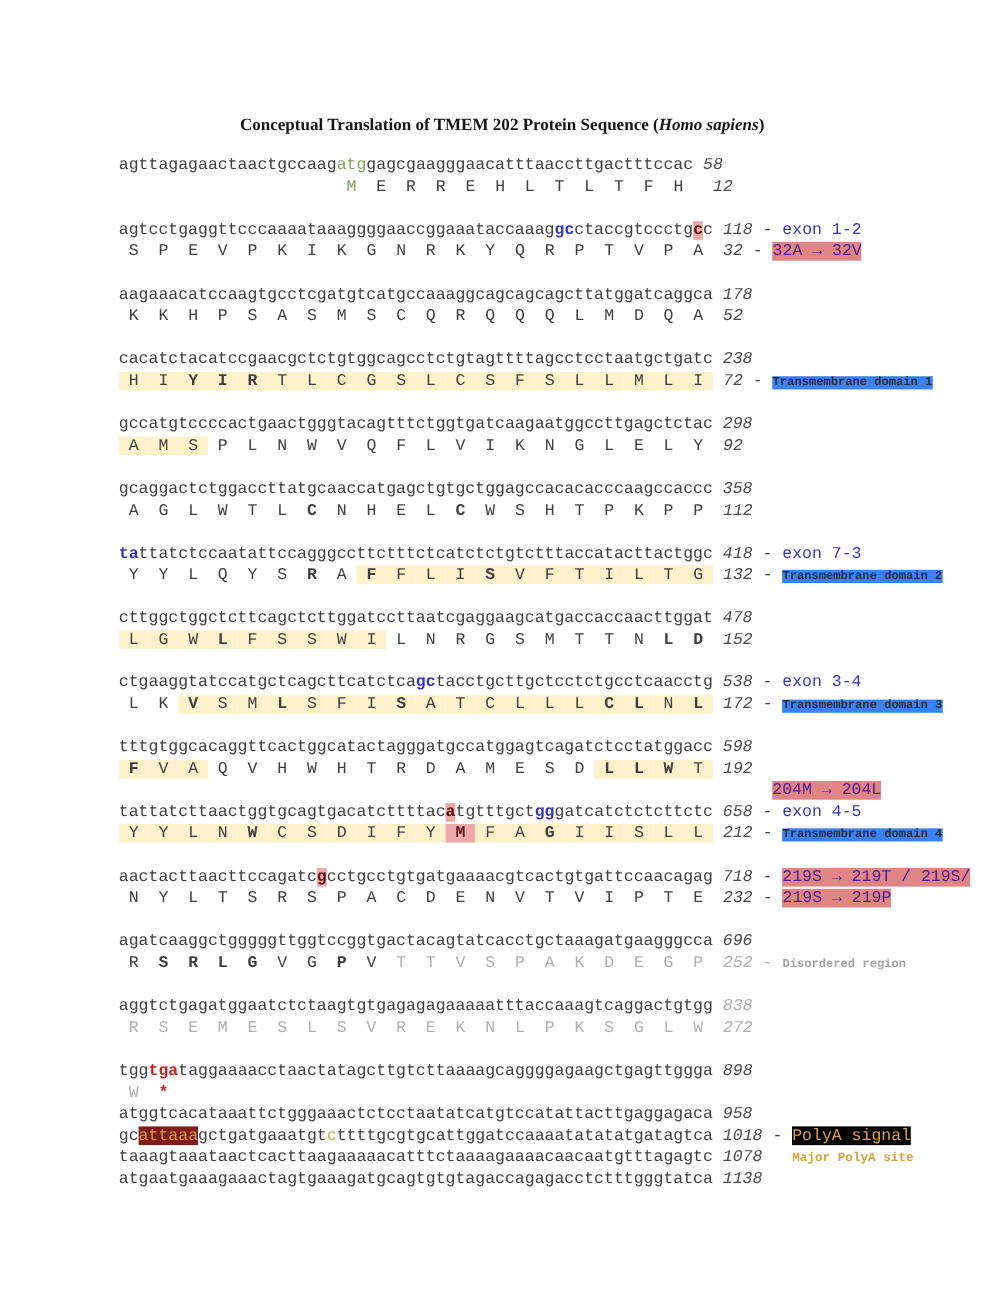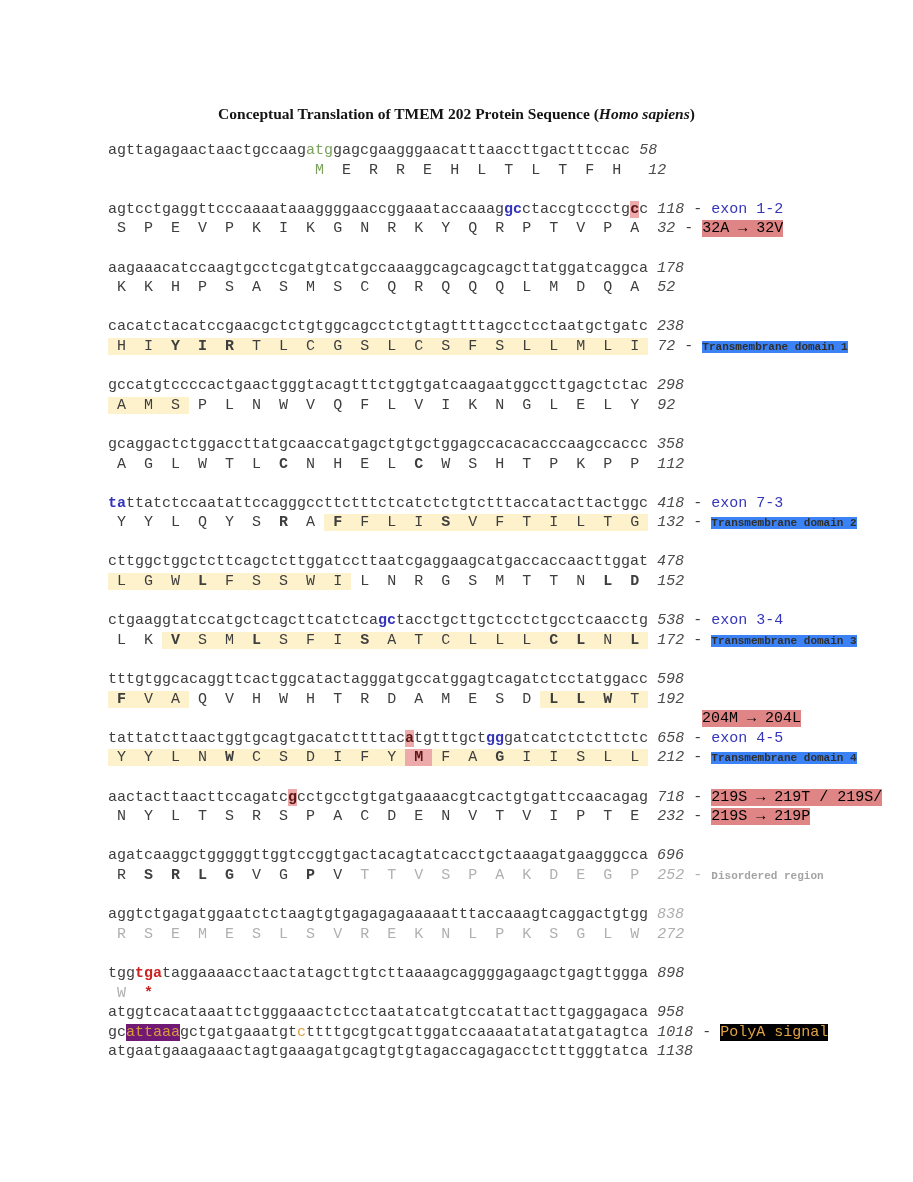--- a/index.html
+++ b/index.html
@@ -17,31 +17,31 @@
     font-family:"Liberation Mono","DejaVu Sans Mono",monospace;
     font-size:15px;line-height:19.6px;color:#3e3e3e;
   }
   .ln{white-space:pre;height:19.6px;}
   .d  {color:#3e3e3e;}
   .g  {color:#7ba15b;}
   .b  {color:#3535bb;font-weight:bold;}
   .ex {color:#3535bb;}
   .r  {color:#cc2222;font-weight:bold;}
   .rh {color:#5c1616;font-weight:bold;background:#ecaaaa;}
-  .m  {color:#000000;background:#e08585;}
+  .m  {color:#4c1d95;background:#e08585;}
   .y  {background:#fdf2cc;color:#3e3e3e;}
   .yb {background:#fdf2cc;color:#3e3e3e;font-weight:bold;}
   .bo {color:#3e3e3e;font-weight:bold;}
   .gr {color:#b0b0b0;}
   .n  {color:#4b4b4b;font-style:italic;}
   .ng {color:#aeaeae;font-style:italic;}
   .tm {background:#3b82f6;color:#2f2f2f;font-weight:bold;font-size:11px;}
   .di {color:#a3a3a3;font-weight:bold;font-size:11px;}
   .o  {color:#dd9f3f;}
-  .oh {color:#d99a3e;background:#701a75;}
+  .oh {color:#d99a3e;background:#7f1d1d;}
   .pa {color:#e0a245;background:#000000;}
   .po {color:#daa13a;font-weight:bold;font-size:11.5px;}
 </style>
 </head>
 <body>
 
 <div class="title"><span>Conceptual Translation of TMEM 202 Protein Sequence (</span><i>Homo sapiens</i><span>)</span></div>
 
 <div class="seqblock">
     <div class="ln"><span class="d">agttagagaactaactgccaag</span><span class="g">atg</span><span class="d">gagcgaagggaacatttaaccttgactttccac</span><span class="d"> </span><span class="n">58</span></div>
@@ -83,14 +83,15 @@
     <div class="ln"><span class="d">agatcaaggctgggggttggtccggtgactacagtatcacctgctaaagatgaagggcca</span><span class="d"> </span><span class="n">696</span></div>
     <div class="ln"><span class="d"> R </span><span class="bo"> S </span><span class="bo"> R </span><span class="bo"> L </span><span class="bo"> G </span><span class="d"> V </span><span class="d"> G </span><span class="bo"> P </span><span class="d"> V </span><span class="gr"> T </span><span class="gr"> T </span><span class="gr"> V </span><span class="gr"> S </span><span class="gr"> P </span><span class="gr"> A </span><span class="gr"> K </span><span class="gr"> D </span><span class="gr"> E </span><span class="gr"> G </span><span class="gr"> P </span><span class="gr"> </span><span class="ng">252</span><span class="gr"> - </span><span class="di">Disordered region</span></div>
     <div class="ln">&nbsp;</div>
     <div class="ln"><span class="d">aggtctgagatggaatctctaagtgtgagagagaaaaatttaccaaagtcaggactgtgg</span><span class="d"> </span><span class="ng">838</span></div>
     <div class="ln"><span class="gr"> R </span><span class="gr"> S </span><span class="gr"> E </span><span class="gr"> M </span><span class="gr"> E </span><span class="gr"> S </span><span class="gr"> L </span><span class="gr"> S </span><span class="gr"> V </span><span class="gr"> R </span><span class="gr"> E </span><span class="gr"> K </span><span class="gr"> N </span><span class="gr"> L </span><span class="gr"> P </span><span class="gr"> K </span><span class="gr"> S </span><span class="gr"> G </span><span class="gr"> L </span><span class="gr"> W </span><span class="gr"> </span><span class="ng">272</span></div>
     <div class="ln">&nbsp;</div>
     <div class="ln"><span class="d">tgg</span><span class="r">tga</span><span class="d">taggaaaacctaactatagcttgtcttaaaagcaggggagaagctgagttggga</span><span class="d"> </span><span class="n">898</span></div>
     <div class="ln"><span class="gr"> W </span><span class="r"> * </span></div>
     <div class="ln"><span class="d">atggtcacataaattctgggaaactctcctaatatcatgtccatattacttgaggagaca</span><span class="d"> </span><span class="n">958</span></div>
     <div class="ln"><span class="d">gc</span><span class="oh">attaaa</span><span class="d">gctgatgaaatgt</span><span class="o">c</span><span class="d">ttttgcgtgcattggatccaaaatatatatgatagtca</span><span class="d"> </span><span class="n">1018</span><span class="d"> - </span><span class="pa">PolyA signal</span></div>
+    <div class="ln"><span class="d">taaagtaaataactcacttaagaaaaacatttctaaaagaaaacaacaatgtttagagtc</span><span class="d"> </span><span class="n">1078</span><span class="d">   </span><span class="po">Major PolyA site</span></div>
     <div class="ln"><span class="d">atgaatgaaagaaactagtgaaagatgcagtgtgtagaccagagacctctttgggtatca</span><span class="d"> </span><span class="n">1138</span></div>
   </div>
 
 </body></html>

